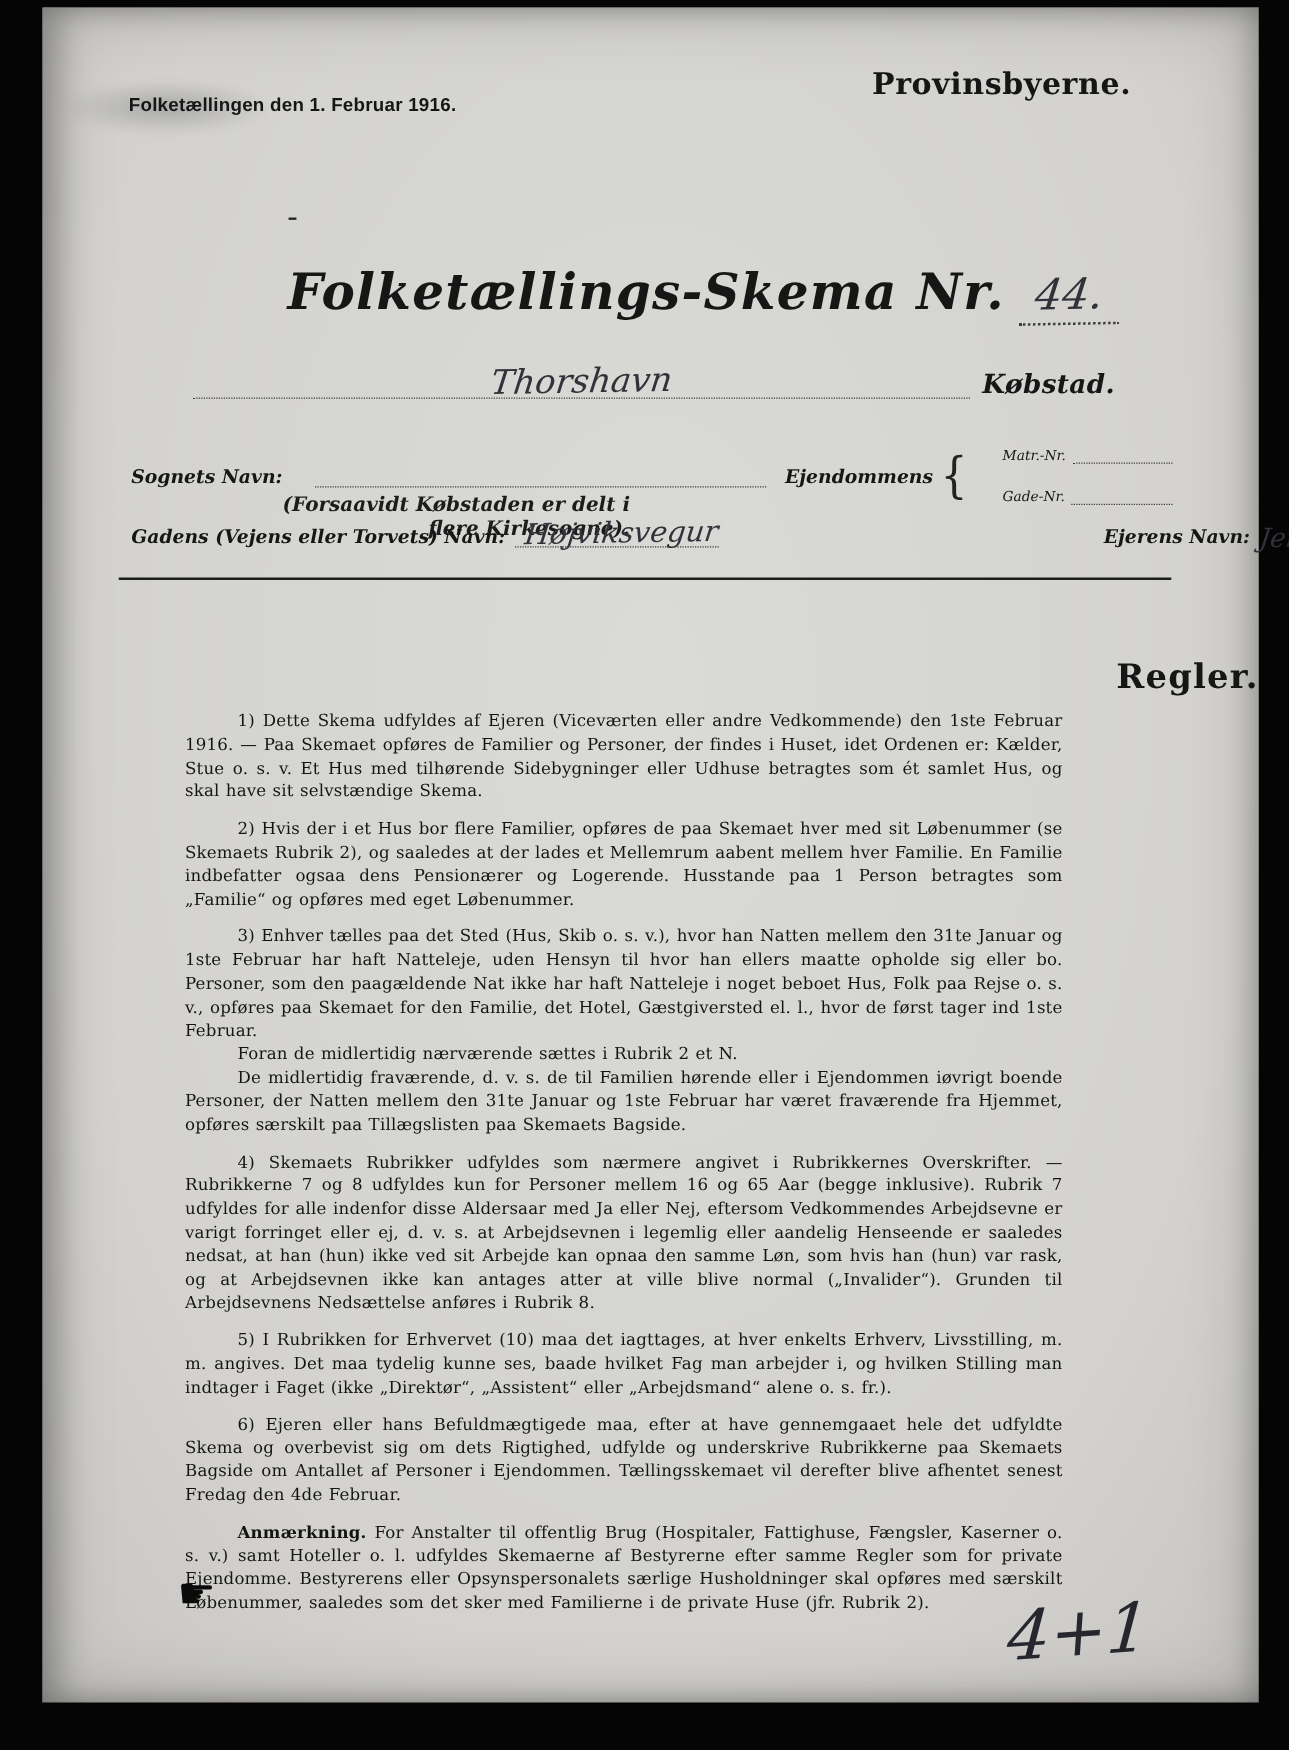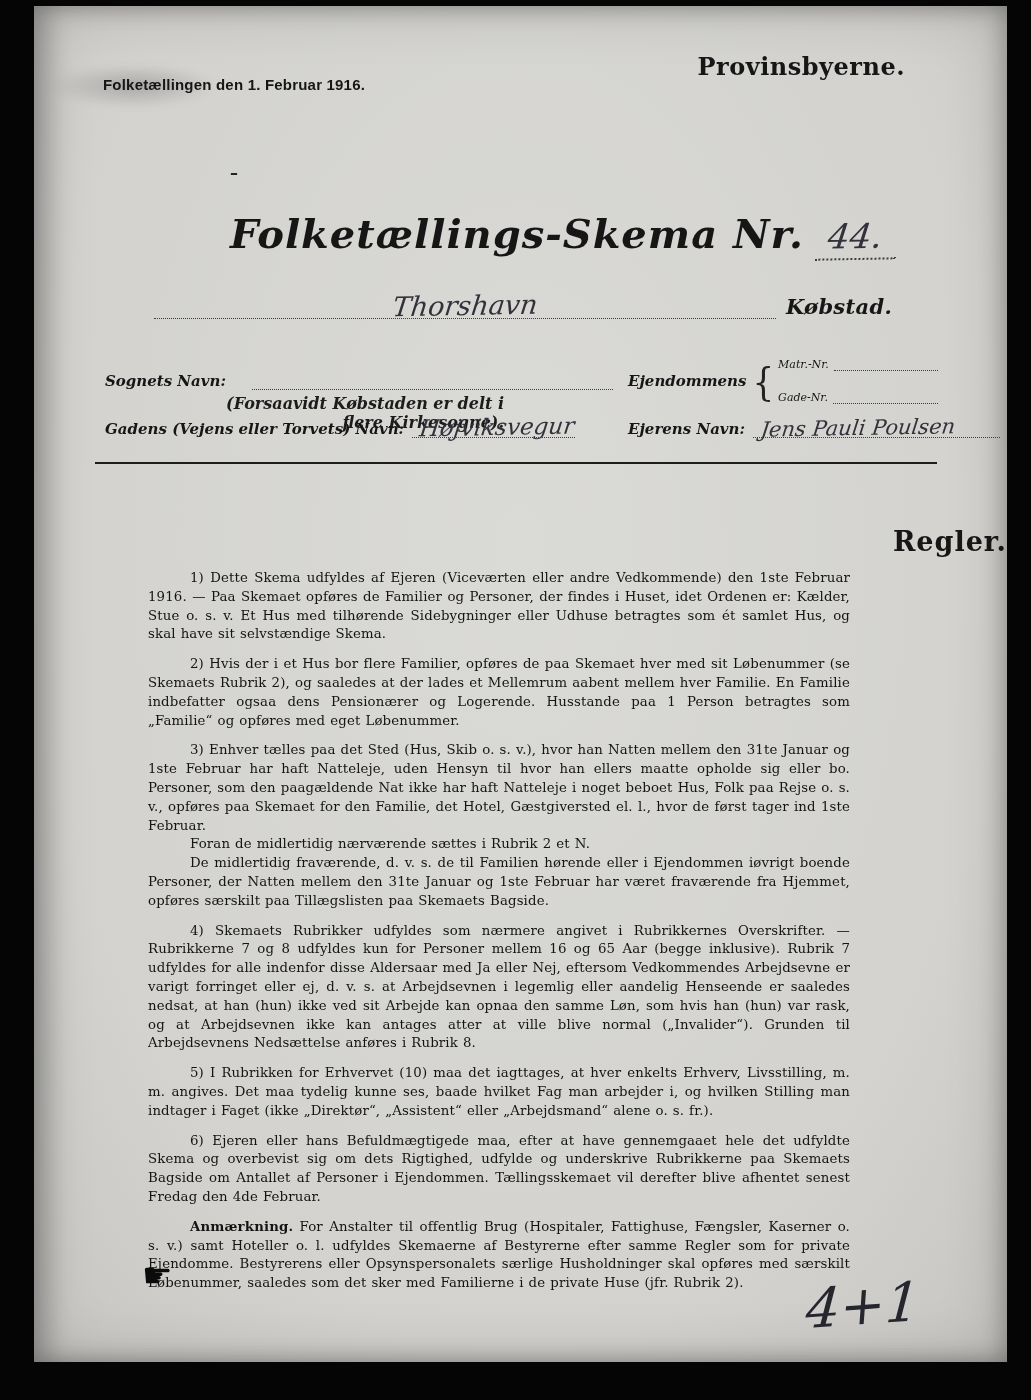--- a/index.html
+++ b/index.html
@@ -61,27 +61,27 @@
   .dots{flex:1;border-bottom:1.5px dotted #3d3d3d;margin-left:8px;height:4px;position:relative;}
   .dots .handwriting{position:absolute;left:8px;bottom:-3px;white-space:nowrap;}
   .sognets{left:71px;top:366px;width:508px;gap:18px;}
   .sogn-note{
     position:absolute;left:150px;top:388px;width:320px;text-align:right;
     font-size:16px;font-style:italic;font-weight:600;color:#1c1c1c;
   }
   .ejd{left:594px;top:352px;width:310px;display:flex;align-items:center;position:absolute;}
   .ejd .lbl{font-size:15px;}
   .brace{font-size:34px;font-weight:normal;margin:0 4px 0 6px;color:#222;transform:scaleY(1.15);}
-  .ejd-col{flex:1;display:flex;flex-direction:column;gap:20px;}
+  .ejd-col{flex:1;display:flex;flex-direction:column;gap:20px;margin-left:24px;}
   .mini{display:flex;align-items:flex-end;}
   .mini .mlbl{font-size:11px;font-style:italic;white-space:nowrap;}
   .mini .dots{margin-left:5px;}
   .gadens{left:71px;top:414px;width:470px;}
   .gadens .handwriting{font-size:23px;}
-  .ejerens{left:594px;top:414px;width:372px;}
+  .ejerens{left:594px;top:414px;width:372px;flex-direction:column;}
   .ejerens .handwriting{font-size:21px;}
   .rule-hr{
     position:absolute;left:61px;top:456px;width:842px;height:0;
     border-top:2px solid #1d1d1d;
   }
   .regler{
     position:absolute;left:0;top:520px;width:100%;text-align:right;
     font-size:27px;font-weight:bold;letter-spacing:1px;margin:0;
   }
   .rules{

